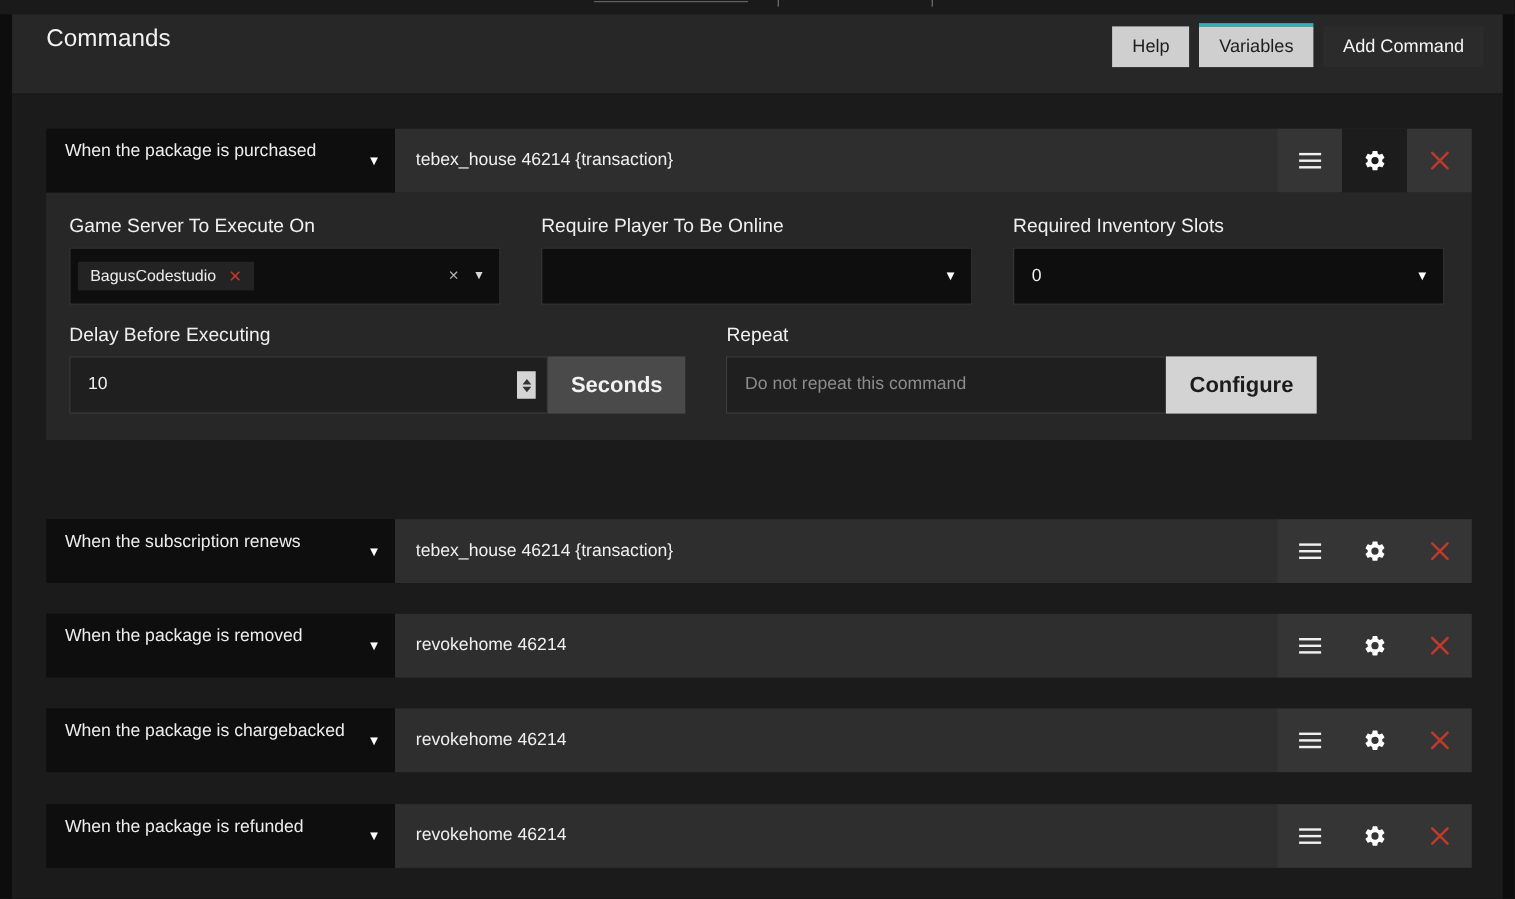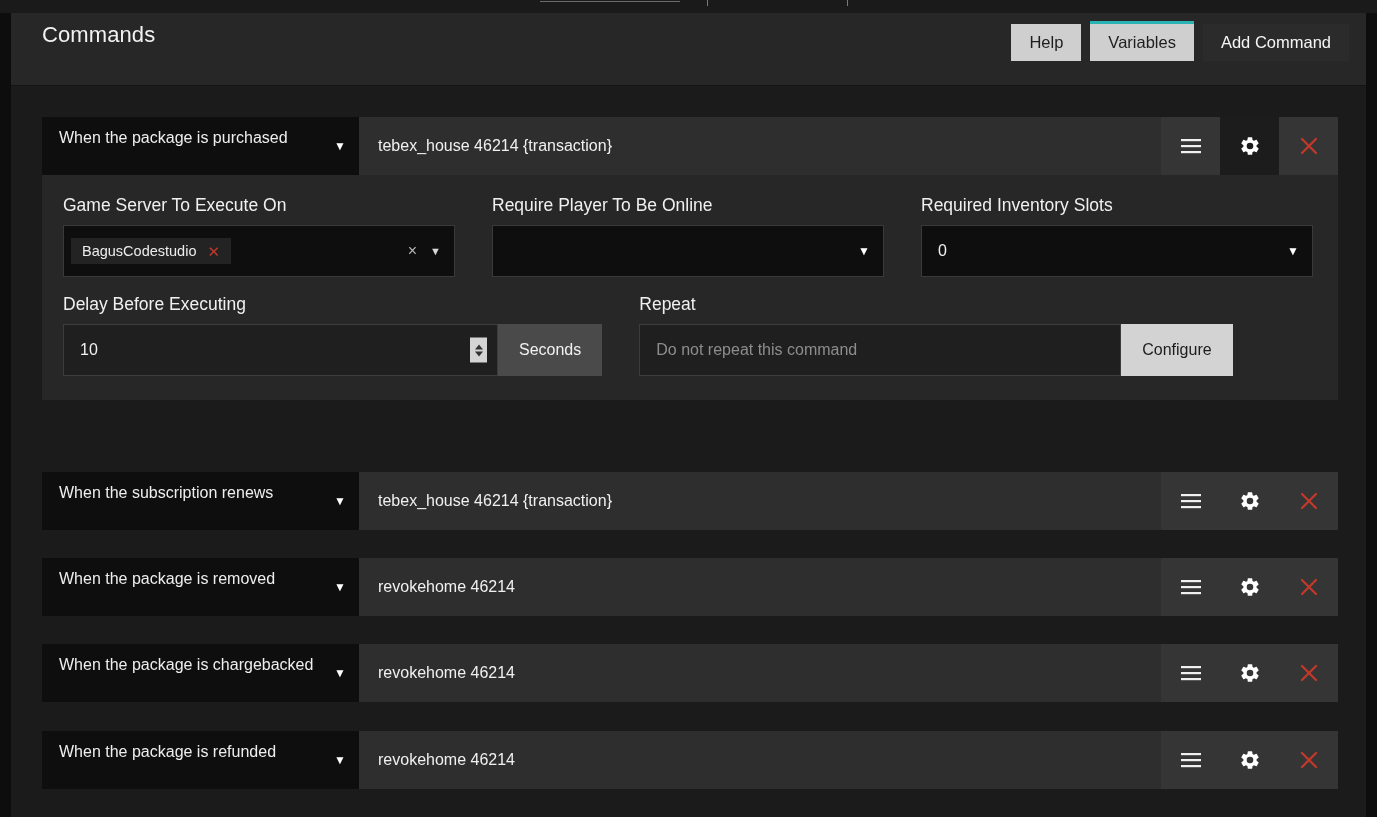--- a/index.html
+++ b/index.html
@@ -301,23 +301,24 @@
     border-right: 4px solid transparent;
   }
   .spinner .sp-up { border-bottom: 5px solid #333; }
   .spinner .sp-dn { border-top: 5px solid #333; }
 
   .addon {
     display: flex;
     align-items: center;
     justify-content: center;
     padding: 0 21px;
-    font-size: 16px;
+    font-size: 20px;
     white-space: nowrap;
     cursor: default;
+    font-weight: bold;
   }
   .addon.grey { background: #4a4a4a; color: #f2f2f2; }
   .addon.light { background: #d3d3d3; color: #1c1c1c; cursor: pointer; }
 </style>
 </head>
 <body>
 
 <div class="top-cut">
   <div class="top-cut-underline"></div>
   <div class="top-cut-tick t1"></div>
@@ -424,21 +425,21 @@
                   <span class="sp-dn"></span>
                 </span>
               </div>
               <div class="addon grey">Seconds</div>
             </div>
           </div>
 
           <div class="field">
             <div class="field-label">Repeat</div>
             <div class="input-group">
-              <div class="txtfield placeholder" style="width:482px;">
+              <div class="txtfield placeholder" style="width:400px;">
                 <span>Do not repeat this command</span>
               </div>
               <div class="addon light">Configure</div>
             </div>
           </div>
 
         </div>
 
       </div>
     </div>

